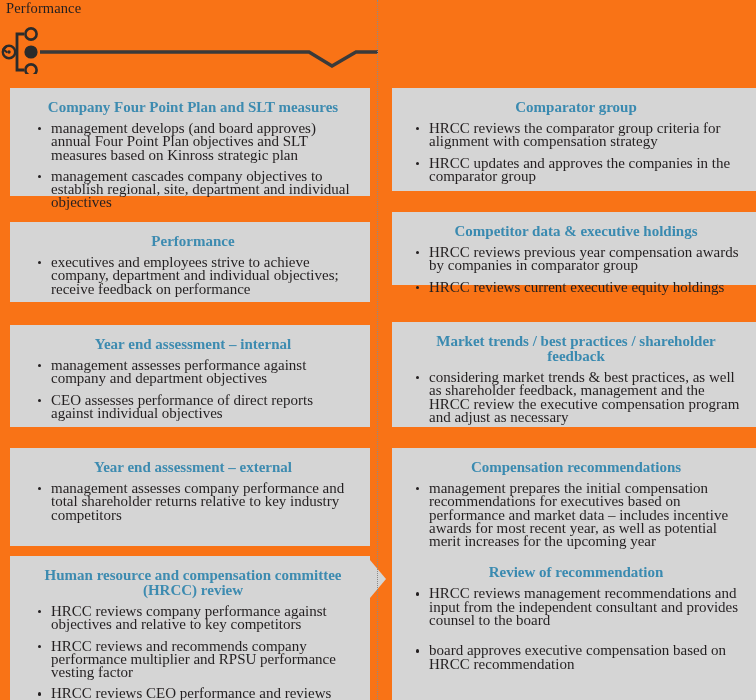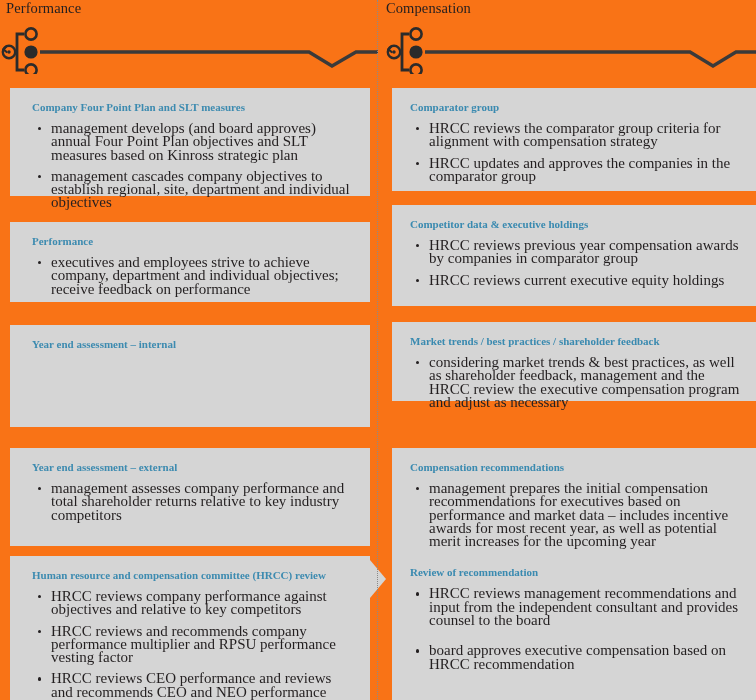--- a/index.html
+++ b/index.html
@@ -76,25 +76,26 @@
   .block {
     position: absolute;
     background: #d5d5d5;
     box-sizing: border-box;
   }
   .left .block  { left: 10px;  width: 360px; }
   .right .block { left: 392px; width: 364px; }
 
   .sec-title {
     color: #3a8ab0;
-    font-size: 11px;
+    font-size: 15px;
     font-weight: 700;
     line-height: 15px;
     margin: 0;
     padding: 0;
+    text-align: center;
   }
   .left .sec-title  { color: #3d8bb0; }
 
   ul.bullets {
     list-style: none;
     margin: 7px 0 0 0;
     padding: 0;
   }
   ul.bullets li {
     position: relative;
@@ -179,20 +180,24 @@
             <li><span class="dot"></span><span>executives and employees strive to achieve company, department and individual objectives; receive feedback on performance</span></li>
           </ul>
         </div>
       </div>
     </div>
 
     <div class="block" style="top:325px; height:102px;">
       <div class="block-inner">
         <div class="subsection">
           <div class="sec-title">Year end assessment – internal</div>
+          <ul class="bullets">
+            <li><span class="dot"></span><span>management assesses performance against company and department objectives</span></li>
+            <li><span class="dot"></span><span>CEO assesses performance of direct reports against individual objectives</span></li>
+          </ul>
         </div>
       </div>
     </div>
 
     <div class="block" style="top:448px; height:98px;">
       <div class="block-inner">
         <div class="subsection">
           <div class="sec-title">Year end assessment – external</div>
           <ul class="bullets">
             <li><span class="dot"></span><span>management assesses company performance and total shareholder returns relative to key industry competitors</span></li>
@@ -213,59 +218,46 @@
         </div>
       </div>
     </div>
 
   </div>
 
   <div class="hrcc-arrow"></div>
 
   <div class="column right">
 
-    <div class="col-header">
-      <div class="col-title">Compensation</div>
-      <svg class="header-graphic" viewBox="0 0 378 52">
-        <circle cx="38" cy="12" r="5.6" fill="none" stroke="#2b2b2b" stroke-width="2.6"></circle>
-        <circle cx="38" cy="48" r="5.6" fill="none" stroke="#2b2b2b" stroke-width="2.6"></circle>
-        <circle cx="38" cy="30" r="6.6" fill="#2b2b2b"></circle>
-        <path d="M31 12 L24 12 L24 48 L31 48" fill="none" stroke="#2b2b2b" stroke-width="2.8" stroke-linecap="butt" stroke-linejoin="miter"></path>
-        <circle cx="16" cy="30" r="6.2" fill="none" stroke="#2b2b2b" stroke-width="2.4"></circle>
-        <circle cx="16" cy="30" r="1.7" fill="#2b2b2b"></circle>
-        <path d="M13.2 24.6 L10.4 27.4 L13.6 30" fill="none" stroke="#2b2b2b" stroke-width="2.2" stroke-linecap="round" stroke-linejoin="round"></path>
-        <path d="M47 30 L312 30 L335 44 L358 30 L378 30" fill="none" stroke="#3a3a3a" stroke-width="3.4" stroke-linejoin="miter" stroke-linecap="butt"></path>
-      </svg>
-    </div>
 
     <div class="block" style="top:88px; height:103px; left:14px; width:364px;">
       <div class="block-inner">
         <div class="subsection">
           <div class="sec-title">Comparator group</div>
           <ul class="bullets">
             <li><span class="dot"></span><span>HRCC reviews the comparator group criteria for alignment with compensation strategy</span></li>
             <li><span class="dot"></span><span>HRCC updates and approves the companies in the comparator group</span></li>
           </ul>
         </div>
       </div>
     </div>
 
-    <div class="block" style="top:205px; height:101px; left:14px; width:364px;">
+    <div class="block" style="top:212px; height:73px; left:14px; width:364px;">
       <div class="block-inner">
         <div class="subsection">
           <div class="sec-title">Competitor data &amp; executive holdings</div>
           <ul class="bullets">
             <li><span class="dot"></span><span>HRCC reviews previous year compensation awards by companies in comparator group</span></li>
             <li><span class="dot"></span><span>HRCC reviews current executive equity holdings</span></li>
           </ul>
         </div>
       </div>
     </div>
 
-    <div class="block" style="top:322px; height:79px; left:14px; width:364px;">
+    <div class="block" style="top:322px; height:105px; left:14px; width:364px;">
       <div class="block-inner">
         <div class="subsection">
           <div class="sec-title">Market trends / best practices / shareholder feedback</div>
           <ul class="bullets">
             <li><span class="dot"></span><span>considering market trends &amp; best practices, as well as shareholder feedback, management and the HRCC review the executive compensation program and adjust as necessary</span></li>
           </ul>
         </div>
       </div>
     </div>
 

